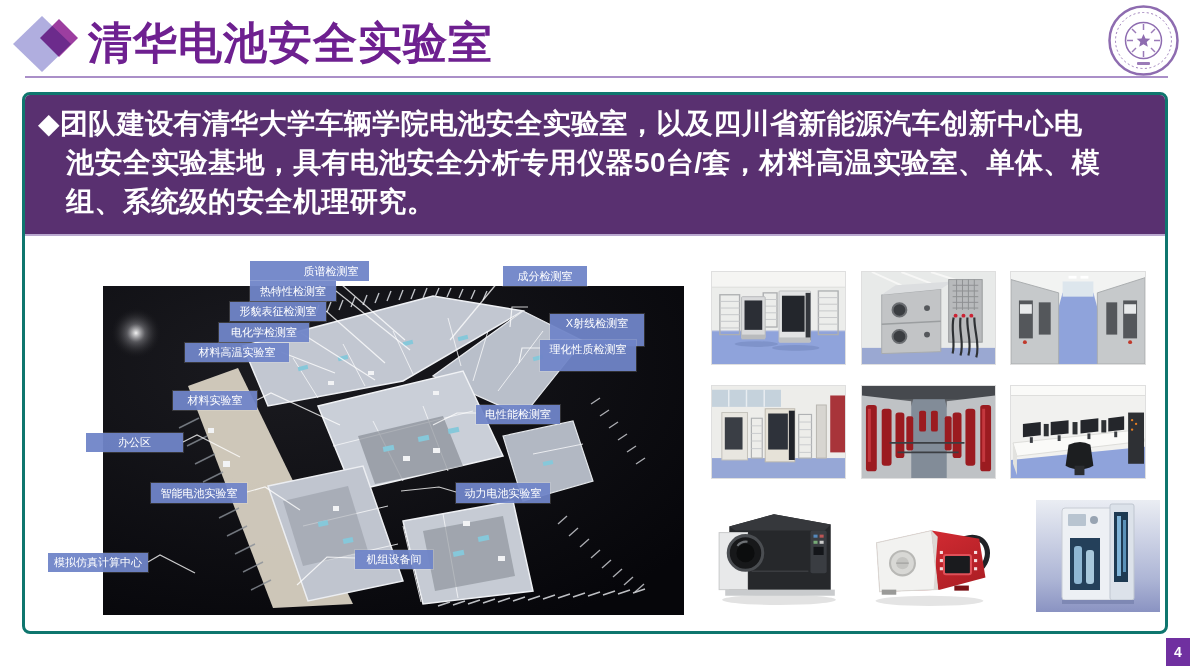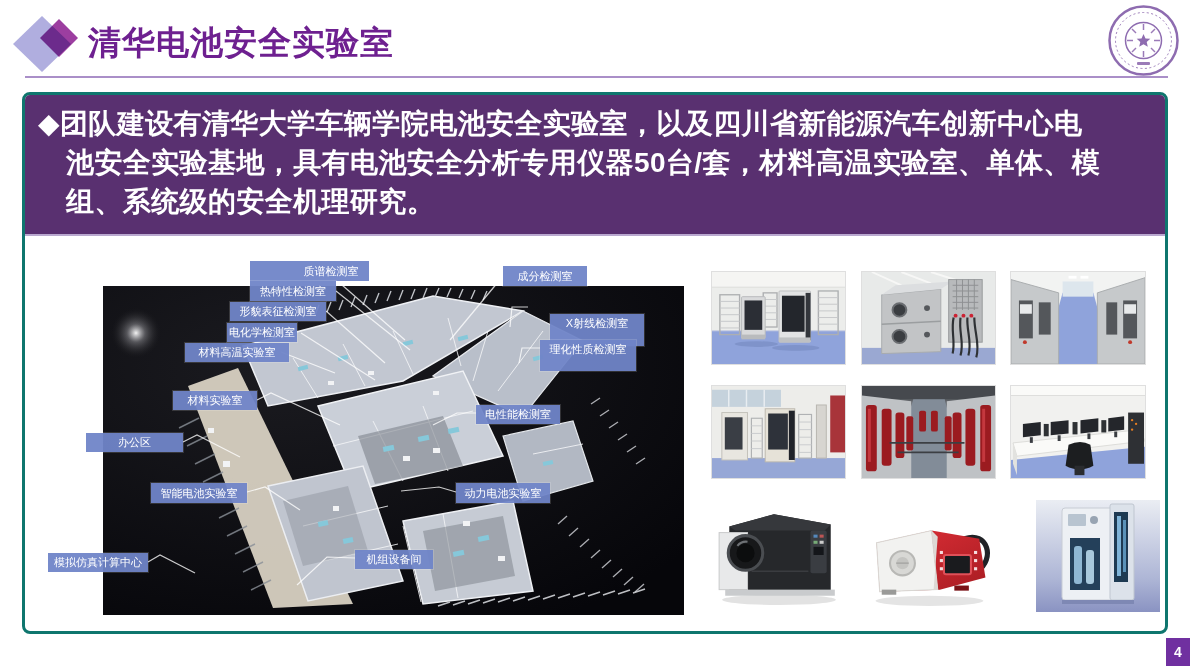--- a/index.html
+++ b/index.html
@@ -2,21 +2,21 @@
 <html><head>
 <meta charset="utf-8">
 <style>
   html,body{margin:0;padding:0;background:#ffffff;}
   .slide{position:relative;width:1190px;height:666px;background:#ffffff;overflow:hidden;
          font-family:"Liberation Sans","DejaVu Sans",sans-serif;}
 
   
   .hdr-diamonds{position:absolute;left:8px;top:10px;width:95px;height:80px;}
   .page-title{position:absolute;left:88px;top:16px;height:54px;line-height:54px;
-              font-size:33px;font-weight:bold;color:#6E2090;letter-spacing:1px;white-space:nowrap;}
+              font-size:44px;font-weight:bold;color:#6E2090;letter-spacing:1px;white-space:nowrap;}
   .title-underline{position:absolute;left:25px;top:76px;width:1143px;height:2px;background:#AA8FC8;}
   .logo{position:absolute;left:1107px;top:4px;width:73px;height:73px;}
 
   
   .frame{position:absolute;left:22px;top:92px;width:1146px;height:542px;box-sizing:border-box;
          border:3px solid #0f766e;border-radius:8px;background:#ffffff;}
   .summary-box{position:absolute;left:0;top:0;width:100%;height:141px;box-sizing:border-box;
                background:#593070;border-radius:5px 5px 0 0;border-bottom:2px solid #B9A8CF;
                padding:9px 10px 0 13px;}
   .summary-line{color:#ffffff;font-size:28px;font-weight:bold;line-height:39px;
@@ -234,21 +234,21 @@
         <polyline points="451,318 432,318 408,330"></polyline>
         <polyline points="431,397 414,392 376,396"></polyline>
         <polyline points="330,463 302,462 272,490"></polyline>
       </g>
     </svg>
 
     <div id="chip-layer">
         <div class="chip" style="left: 225px; top: 166px; width: 76px; height: 20px; line-height: 20px; padding-left: 43px;">质谱检测室</div>
         <div class="chip" style="left: 225px; top: 186px; width: 86px; height: 20px; line-height: 20px;">热特性检测室</div>
         <div class="chip" style="left: 205px; top: 207px; width: 96px; height: 19px; line-height: 19px;">形貌表征检测室</div>
-        <div class="chip" style="left: 202px; top: 228px; width: 70px; height: 19px; line-height: 19px;">电化学检测室</div>
+        <div class="chip" style="left: 194px; top: 228px; width: 90px; height: 19px; line-height: 19px;">电化学检测室</div>
         <div class="chip" style="left: 160px; top: 248px; width: 104px; height: 19px; line-height: 19px;">材料高温实验室</div>
         <div class="chip" style="left: 148px; top: 296px; width: 84px; height: 19px; line-height: 19px;">材料实验室</div>
         <div class="chip" style="left: 61px; top: 338px; width: 97px; height: 19px; line-height: 19px;">办公区</div>
         <div class="chip" style="left: 126px; top: 388px; width: 96px; height: 20px; line-height: 20px;">智能电池实验室</div>
         <div class="chip" style="left: 23px; top: 458px; width: 100px; height: 19px; line-height: 19px;">模拟仿真计算中心</div>
         <div class="chip" style="left: 478px; top: 171px; width: 84px; height: 20px; line-height: 20px;">成分检测室</div>
         <div class="chip" style="left: 525px; top: 203px; width: 94px; height: 32px; line-height: 19px; margin-top: 16px;">X射线检测室</div>
         <div class="chip" style="left: 515px; top: 245px; width: 96px; height: 31px; line-height: 19px;">理化性质检测室</div>
         <div class="chip" style="left: 451px; top: 310px; width: 84px; height: 19px; line-height: 19px;">电性能检测室</div>
         <div class="chip" style="left: 431px; top: 388px; width: 94px; height: 20px; line-height: 20px;">动力电池实验室</div>

